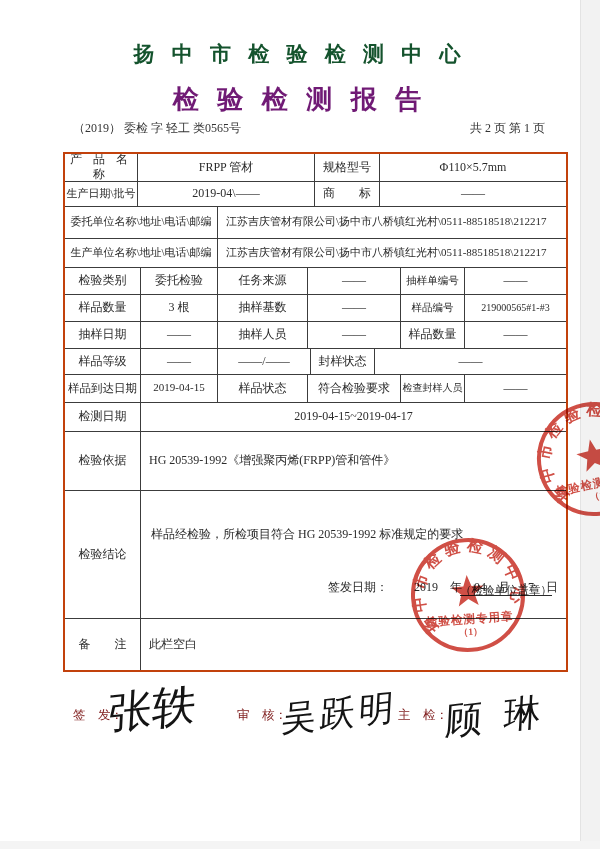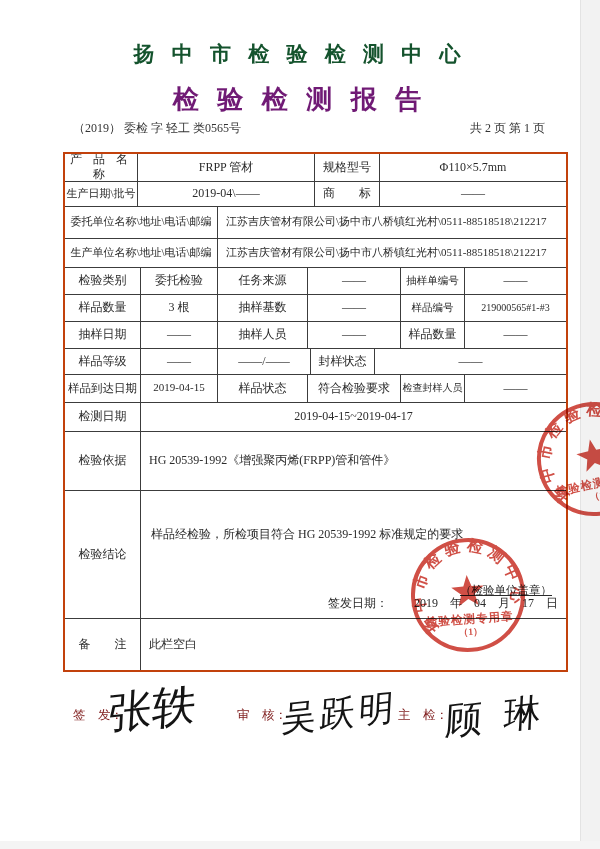--- a/index.html
+++ b/index.html
@@ -40,21 +40,21 @@
   .w73{width:73px}.w177{width:177px}.w65{width:65px}
   .w153{width:153px}
   .w76{width:76px}.w77{width:77px}.w90{width:90px}.w93{width:93px}.w64{width:64px}
   .fs10{font-size:10px}.fs105{font-size:10.5px}.fs11{font-size:11px}.fs115{font-size:11.5px}
   .lsp{letter-spacing:4px}
 
   
   .concl { position:relative; }
   .concl-text { position:absolute; top:36px; left:10px; font-size:12px; }
   .stamp-note { position:absolute; top:92px; right:14px; font-size:11.5px;text-decoration:underline; }
-  .issue-line { position:absolute; bottom:7px; right:8px; font-size:12px;
+  .issue-line { position:absolute; bottom:23px; right:8px; font-size:12px;
     display:flex; }
   .issue-line .gap { display:inline-block; width:26px; }
   .issue-date { word-spacing:9px; }
 
   
   .sig-label { position:absolute; font-size:12.5px; color:#7f1d1d; }
   .sig-name { position:absolute; color:#141414;
     font-family:"DejaVu Sans","Liberation Sans",sans-serif;
     transform:rotate(-6deg) skewX(-9deg); white-space:nowrap; }
   .sig1 { left:108px; top:680px; font-size:44px; }

